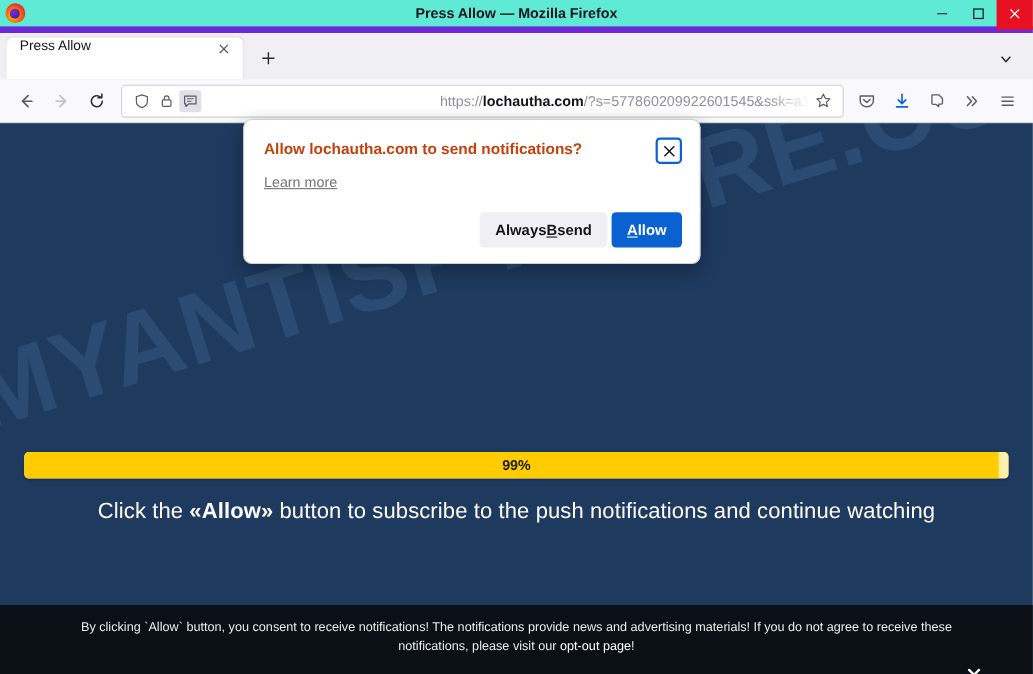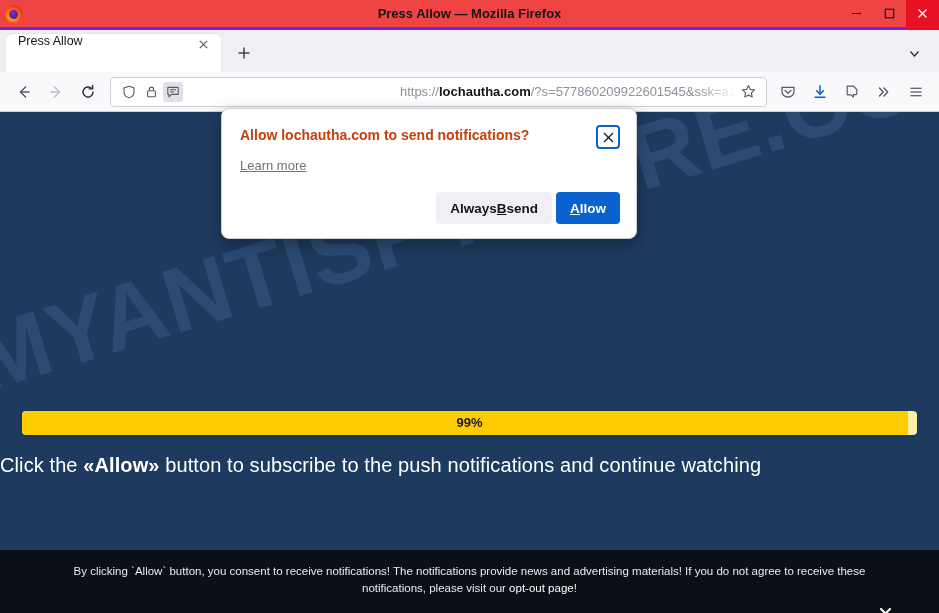--- a/index.html
+++ b/index.html
@@ -16,24 +16,24 @@
     position: relative;
     width: 939px;
     height: 613px;
     overflow: hidden;
   }
 
   
   .titlebar {
     position: relative;
     height: 30px;
-    background: #ef4444;
+    background: #5eead4;
     display: flex;
     align-items: center;
-    border-bottom: 3px solid #6d28d9;
+    border-bottom: 6px solid #6d28d9;
   }
   .ff-logo {
     width: 18px; height: 18px;
     margin-left: 5px;
     border-radius: 50%;
     background:
       radial-gradient(circle at 40% 62%, #ffe84a 0%, #ff9500 26%, #ff5c10 48%, #e5342a 68%, #c42a8e 100%);
     position: relative;
     flex: 0 0 auto;
   }
@@ -240,21 +240,21 @@
     font-size: 13px;
     font-weight: bold;
     color: #1b1b1b;
     border-radius: 11px;
   }
 
   .cta-line {
     position: absolute;
     left: 0; right: 0;
     top: 342px;
-    text-align: left;
+    text-align: center;
     color: #ffffff;
     font-size: 20px;
     font-weight: 300;
     letter-spacing: .1px;
   }
   .cta-line b { font-weight: bold; }
 
   
   .consent-bar {
     position: absolute;

